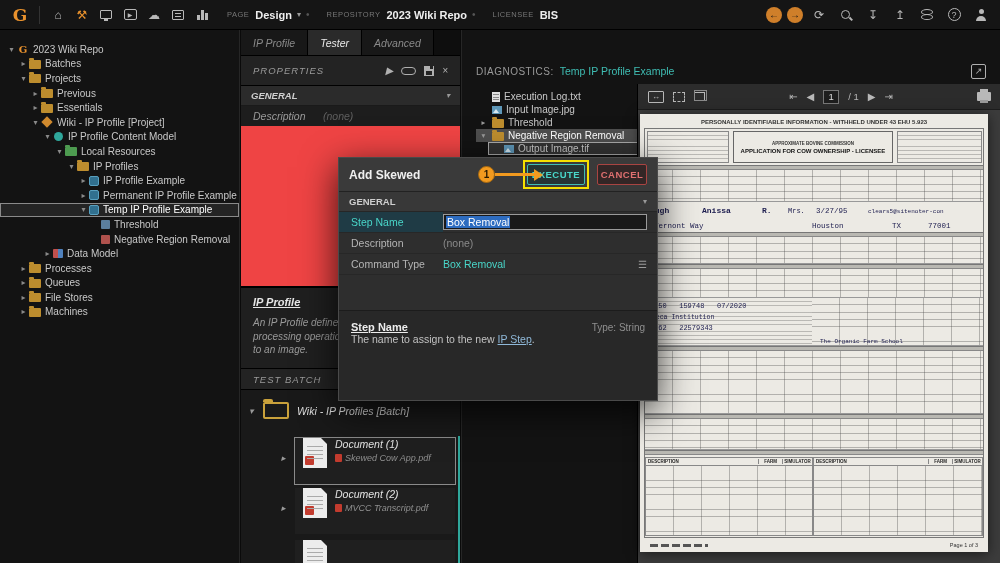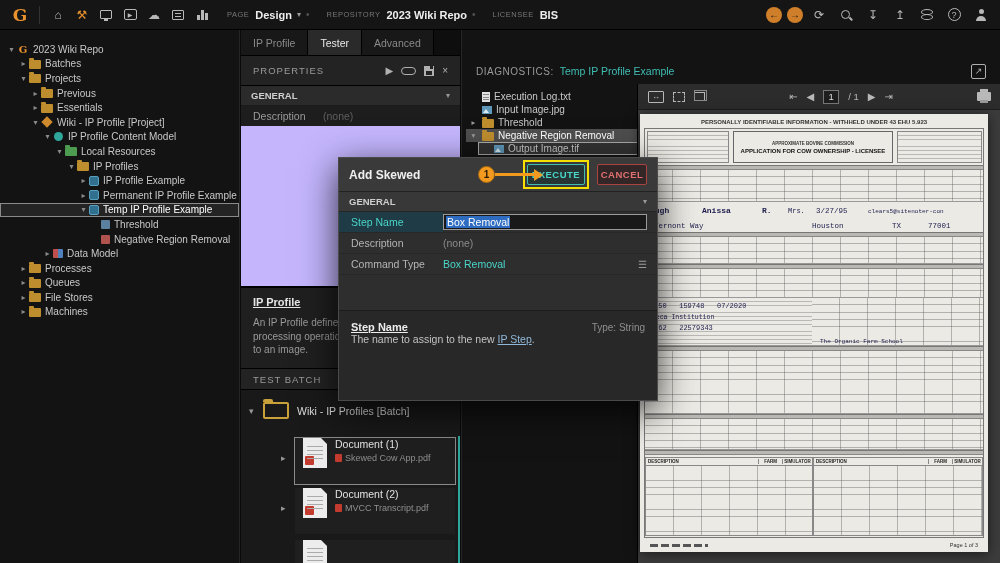--- a/index.html
+++ b/index.html
@@ -50,21 +50,21 @@
   .i-folder::before { content:""; position:absolute; top:-2px; left:0; width:5px; height:2px; background:inherit; border-radius:1px 1px 0 0; }
   .i-folder.green { background:#4d9b50; }
   .i-project { width:8px; height:8px; background:#d08a2e; transform:rotate(45deg); margin:0 2px; }
   .i-cmodel { width:9px; height:9px; border-radius:50%; background:#2fa79b; margin:0 1px; }
   .i-ipp { width:10px; height:10px; border-radius:2px; background:#31708f; border:1px solid #58a0bf; }
   .i-step { width:9px; height:9px; border-radius:1px; background:#5b7f9e; }
   .i-step.red { background:#b0524d; }
   .i-dmodel { width:10px; height:9px; background:linear-gradient(90deg,#c0504d 0 50%,#4f81bd 50% 100%); border-radius:1px; }
 
   
-  .middle { position:absolute; left:241px; top:30px; width:219px; height:533px; background:#c4b5fd; z-index:5; overflow:hidden; }
+  .middle { position:absolute; left:241px; top:30px; width:219px; height:533px; background:#ef4444; z-index:5; overflow:hidden;font-style:italic; }
   .tabs { display:flex; height:26px; background:#0e0e0e; border-bottom:1px solid #000; }
   .tab { padding:0 12px; display:flex; align-items:center; font-size:10.5px; color:#8a8a8a; background:#181818; border-right:1px solid #000; cursor:pointer; }
   .tab.active { background:#2a2a2a; color:#e8e8e8; }
   .pbar { height:30px; background:#232323; display:flex; align-items:center; padding:0 12px; border-bottom:1px solid #000; }
   .pbar-label { font-size:9.5px; letter-spacing:1px; color:#9a9a9a; }
   .pbar-icons { margin-left:auto; display:flex; gap:8px; align-items:center; }
   .pic { color:#b0b0b0; font-size:10px; cursor:pointer; display:flex; align-items:center; }
   .pill { width:15px; height:8px; border:1.2px solid #b0b0b0; border-radius:4px; }
   .floppy { width:10px; height:10px; background:#b0b0b0; position:relative; }
   .floppy::before { content:""; position:absolute; left:2px; bottom:1px; width:6px; height:4px; background:#232323; }
@@ -96,21 +96,21 @@
   .dfile { font-size:9px; color:#8f8f8f; display:flex; align-items:center; gap:3px; margin-top:3px; white-space:nowrap; }
   .pdfmini { width:7px; height:8px; background:#c23b2e; border-radius:1px; flex:none; }
   .teal-edge { position:absolute; left:458px; top:436px; width:2px; height:127px; background:#2fa79b; z-index:8; }
 
   
   .right { position:absolute; left:461px; top:30px; width:539px; height:533px; background:#131313; border-left:1px solid #262626; }
   .diagbar { position:absolute; left:0; top:28px; width:100%; height:26px; display:flex; align-items:center; padding:0 14px; gap:6px; }
   .diag-label { font-size:10px; letter-spacing:.5px; color:#9a9a9a; font-weight:normal; }
   .diag-val { font-size:10.5px; color:#3fbdb3; cursor:pointer; }
   .popout { margin-left:auto; width:15px; height:15px; border:1.3px solid #b0b0b0; border-radius:2px; color:#b0b0b0; font-size:9px; display:flex; align-items:center; justify-content:center; cursor:pointer; }
-  .diaglist { position:absolute; left:4px; top:60px; width:190px; }
+  .diaglist { position:absolute; left:14px; top:60px; width:190px; }
   .dgrow { display:flex; align-items:center; height:13px; gap:4px; padding:0 3px; font-size:10px; color:#c8c8c8; white-space:nowrap; cursor:pointer; }
   .dgrow .exp { width:9px; font-size:7.5px; color:#999; text-align:center; flex:none; }
   .dgrow.hl { background:#4e4e4e; color:#fff; }
   .dgrow.sel { outline:1px solid #aaa; outline-offset:-1px; background:#333; }
   .dgrow.child { margin-left:12px; }
   .i-docf { width:8px; height:10px; background:#e0e0e0; position:relative; flex:none; }
   .i-docf::after { content:""; position:absolute; left:1px; top:2px; right:1px; height:6px; background:repeating-linear-gradient(180deg,#888 0 1px,transparent 1px 2.5px); }
   .i-img { width:10px; height:8px; background:#5e97b8; flex:none; position:relative; }
   .i-img::after { content:""; position:absolute; left:1px; bottom:1px; border-left:3px solid transparent; border-right:3px solid transparent; border-bottom:4px solid #d8e8f0; }
 

